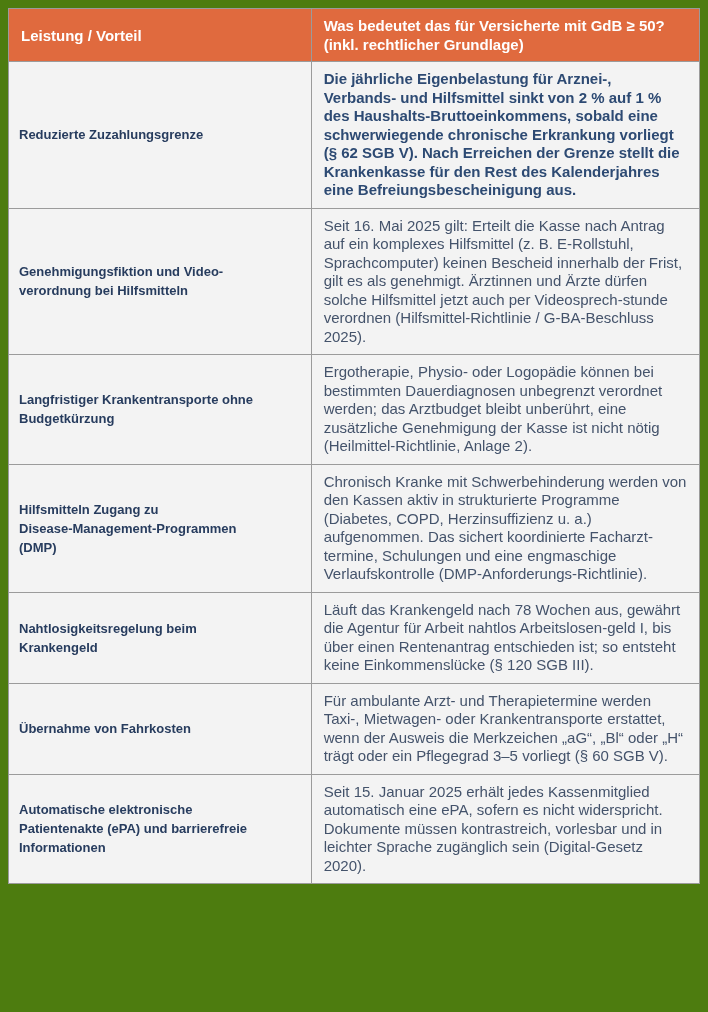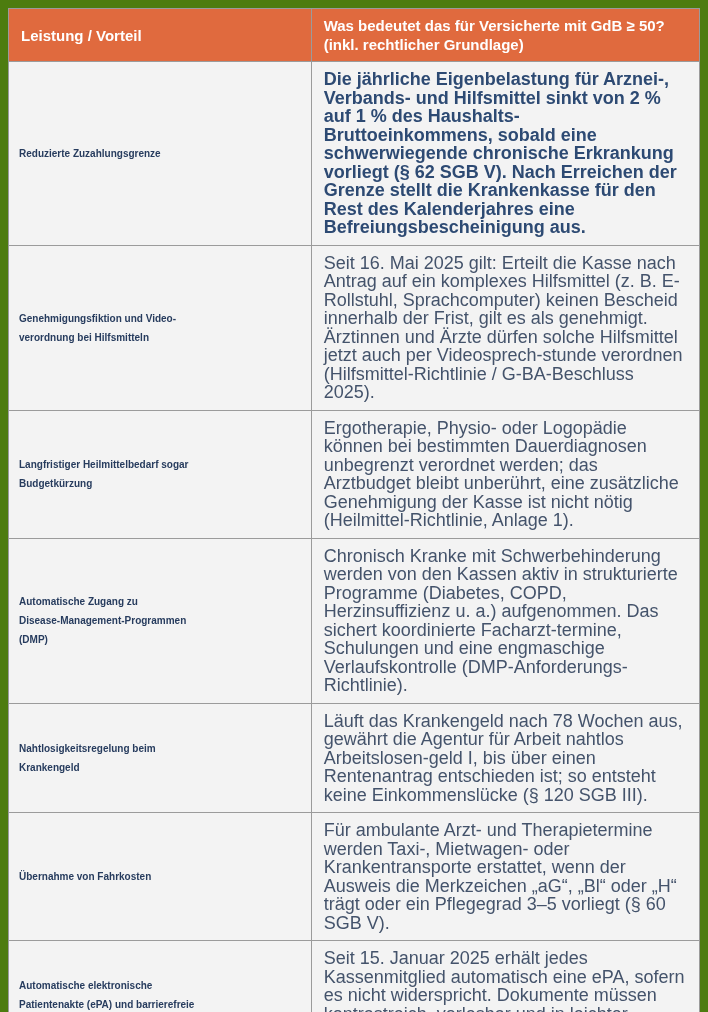--- a/index.html
+++ b/index.html
@@ -37,30 +37,30 @@
     line-height: 19px;
     padding: 7px 12px;
     border-bottom: 3px solid #3b3b3b;
     height: 49px;
   }
   thead th.col-benefit { width: 43.8%; }
   
   tbody th.benefit {
     text-align: left;
     vertical-align: middle;
-    font-size: 10px;
+    font-size: 13px;
     font-weight: bold;
     color: #273c5e;
     line-height: 19px;
     padding: 8px 8px 8px 10px;
     white-space: pre-line;
   }
   tbody td.detail {
     vertical-align: middle;
-    font-size: 18px;
+    font-size: 15px;
     font-weight: normal;
     color: #44536b;
     line-height: 18.5px;
     padding: 8px 12px;
   }
   tbody td.detail.emphasis {
     font-weight: bold;
     color: #2d4a73;
   }
 </style>
@@ -79,26 +79,26 @@
       <tr>
         <th class="benefit">Reduzierte Zuzahlungsgrenze</th>
         <td class="detail emphasis">Die jährliche Eigenbelastung für Arznei-, Verbands- und Hilfsmittel sinkt von 2 % auf 1 % des Haushalts-Bruttoeinkommens, sobald eine schwerwiegende chronische Erkrankung vorliegt (§ 62 SGB V). Nach Erreichen der Grenze stellt die Krankenkasse für den Rest des Kalenderjahres eine Befreiungsbescheinigung aus.</td>
       </tr>
       <tr>
         <th class="benefit">Genehmigungsfiktion und Video-
 verordnung bei Hilfsmitteln</th>
         <td class="detail">Seit 16. Mai 2025 gilt: Erteilt die Kasse nach Antrag auf ein komplexes Hilfsmittel (z. B. E-Rollstuhl, Sprachcomputer) keinen Bescheid innerhalb der Frist, gilt es als genehmigt. Ärztinnen und Ärzte dürfen solche Hilfsmittel jetzt auch per Videosprech-stunde verordnen (Hilfsmittel-Richtlinie / G-BA-Beschluss 2025).</td>
       </tr>
       <tr>
-        <th class="benefit">Langfristiger Heilmittelbedarf sogar
+        <th class="benefit">Langfristiger Krankentransporte ohne
 Budgetkürzung</th>
-        <td class="detail">Ergotherapie, Physio- oder Logopädie können bei bestimmten Dauerdiagnosen unbegrenzt verordnet werden; das Arztbudget bleibt unberührt, eine zusätzliche Genehmigung der Kasse ist nicht nötig (Heilmittel-Richtlinie, Anlage 1).</td>
+        <td class="detail">Ergotherapie, Physio- oder Logopädie können bei bestimmten Dauerdiagnosen unbegrenzt verordnet werden; das Arztbudget bleibt unberührt, eine zusätzliche Genehmigung der Kasse ist nicht nötig (Heilmittel-Richtlinie, Anlage 2).</td>
       </tr>
       <tr>
-        <th class="benefit">Automatische Zugang zu
+        <th class="benefit">Hilfsmitteln Zugang zu
 Disease-Management-Programmen
 (DMP)</th>
         <td class="detail">Chronisch Kranke mit Schwerbehinderung werden von den Kassen aktiv in strukturierte Programme (Diabetes, COPD, Herzinsuffizienz u. a.) aufgenommen. Das sichert koordinierte Facharzt-termine, Schulungen und eine engmaschige Verlaufskontrolle (DMP-Anforderungs-Richtlinie).</td>
       </tr>
       <tr>
         <th class="benefit">Nahtlosigkeitsregelung beim
 Krankengeld</th>
         <td class="detail">Läuft das Krankengeld nach 78 Wochen aus, gewährt die Agentur für Arbeit nahtlos Arbeitslosen-geld I, bis über einen Rentenantrag entschieden ist; so entsteht keine Einkommenslücke (§ 120 SGB III).</td>
       </tr>
       <tr>

